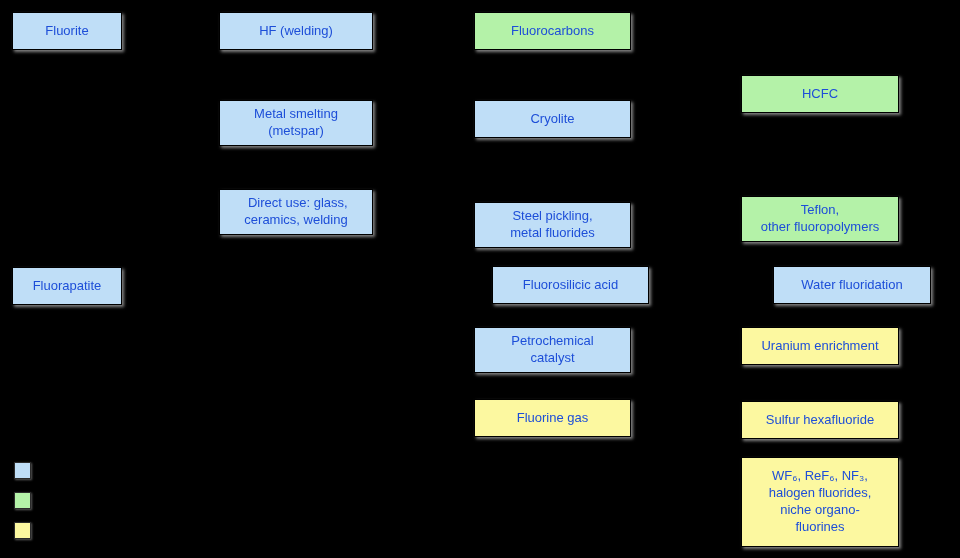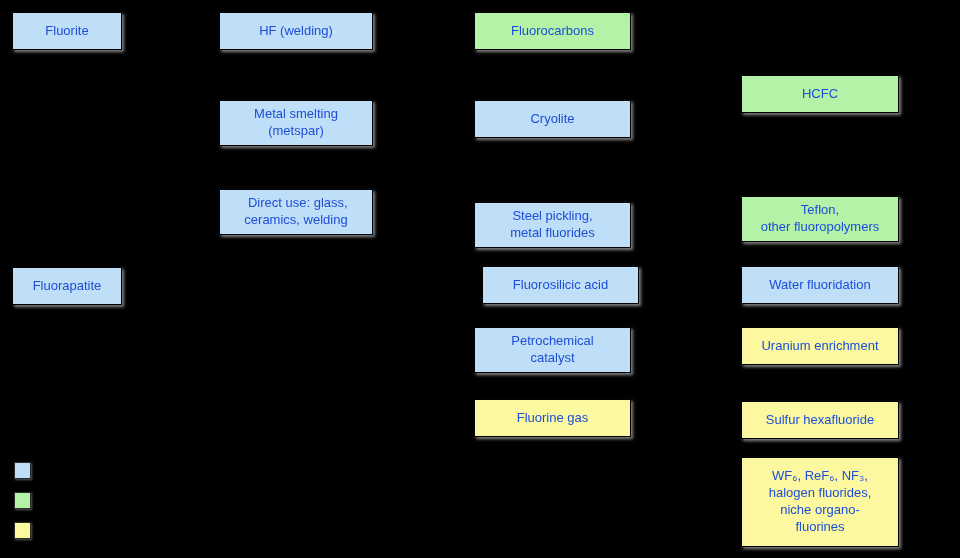--- a/index.html
+++ b/index.html
@@ -53,29 +53,29 @@
   <div class="node blue" style="left:219px; top:12px; width:154px; height:38px;">HF (welding)</div>
   <div class="node blue" style="left:219px; top:100px; width:154px; height:46px;">Metal smelting
 (metspar)</div>
   <div class="node blue" style="left:219px; top:189px; width:154px; height:46px;text-align:right;">Direct use: glass,
 ceramics, welding</div>
 
   <div class="node green" style="left:474px; top:12px; width:157px; height:38px;">Fluorocarbons</div>
   <div class="node blue" style="left:474px; top:100px; width:157px; height:38px;">Cryolite</div>
   <div class="node blue" style="left:474px; top:189px; width:157px; height:46px;margin-top:13px;">Steel pickling,
 metal fluorides</div>
-  <div class="node blue" style="left:482px; top:266px; width:157px; height:38px;">Fluorosilicic acid</div>
+  <div class="node blue" style="left:492px; top:266px; width:157px; height:38px;">Fluorosilicic acid</div>
   <div class="node blue" style="left:474px; top:327px; width:157px; height:46px;">Petrochemical
 catalyst</div>
   <div class="node yellow" style="left:474px; top:399px; width:157px; height:38px;">Fluorine gas</div>
 
   <div class="node green" style="left:741px; top:75px; width:158px; height:38px;">HCFC</div>
   <div class="node green" style="left:741px; top:196px; width:158px; height:46px;">Teflon,
 other fluoropolymers</div>
-  <div class="node blue" style="left:741px; top:266px; width:158px; height:38px;">Water fluoridation</div>
+  <div class="node blue" style="left:773px; top:266px; width:158px; height:38px;">Water fluoridation</div>
   <div class="node yellow" style="left:741px; top:327px; width:158px; height:38px;">Uranium enrichment</div>
   <div class="node yellow" style="left:741px; top:457px; width:158px; height:90px;">WF₆, ReF₆, NF₃,
 halogen fluorides,
 niche organo-
 fluorines</div>
   <div class="node yellow" style="left:741px; top:401px; width:158px; height:38px;">Sulfur hexafluoride</div>
 
   <div class="swatch blue" style="left:14px; top:462px;"></div>
   <div class="swatch green" style="left:14px; top:492px;"></div>
   <div class="swatch yellow" style="left:14px; top:522px;"></div>

